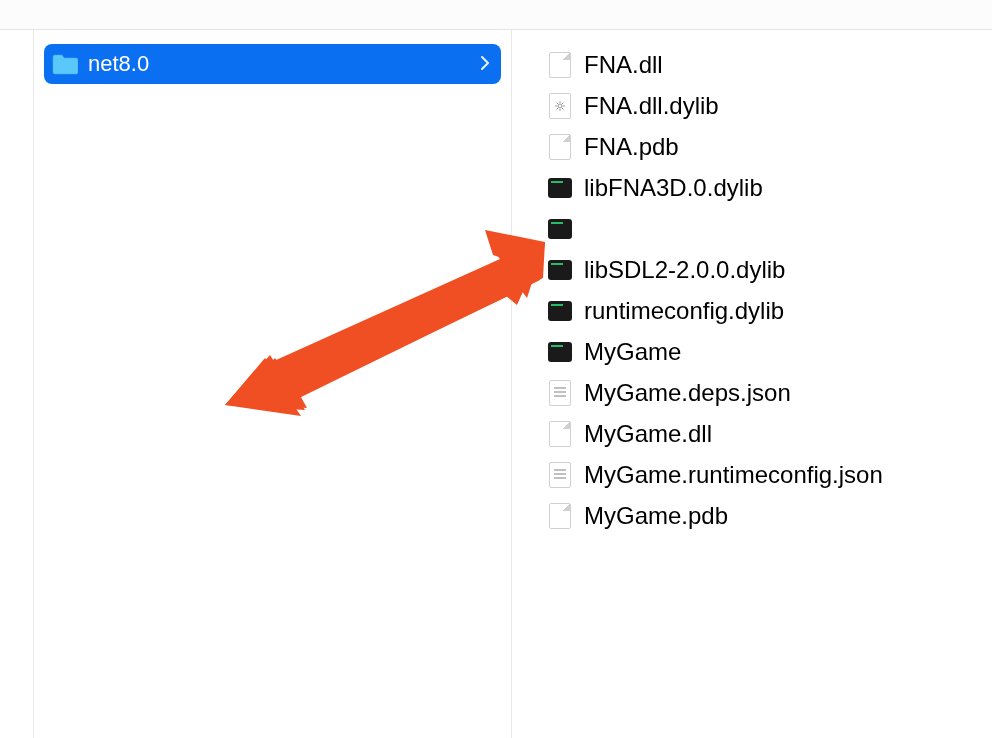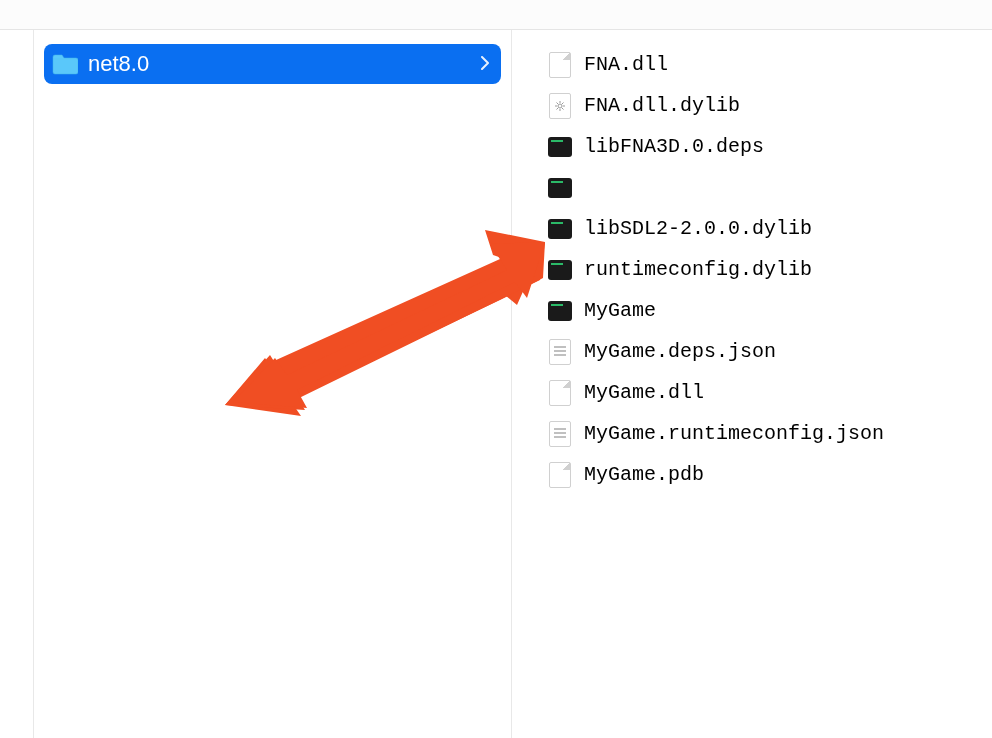--- a/index.html
+++ b/index.html
@@ -74,23 +74,22 @@
       width: 24px;
       height: 28px;
       margin-right: 12px;
       flex-shrink: 0;
       display: flex;
       align-items: center;
       justify-content: center;
     }
     .file-label {
       color: #000000;
-      font-size: 20px;
+      font-size: 24px;
       font-weight: 400;
-      font-family: Liberation Mono, monospace;
     }
     .icon-blank-doc {
       width: 22px;
       height: 26px;
       background: #ffffff;
       border: 1px solid #d0d0d0;
       border-radius: 2px;
       position: relative;
     }
     .icon-blank-doc::before {
@@ -209,23 +208,29 @@
                 <line x1="8.5" y1="1.5" x2="7" y2="3"></line>
                 <line x1="3" y1="7" x2="1.5" y2="8.5"></line>
               </g>
             </svg>
           </span>
         </span>
         <span class="file-label">FNA.dll.dylib</span>
       </div>
       <div class="file-row">
         <span class="file-icon">
-          <span class="icon-exec"></span>
-        </span>
-        <span class="file-label">libFNA3D.0.deps</span>
+          <span class="icon-blank-doc"></span>
+        </span>
+        <span class="file-label">FNA.pdb</span>
+      </div>
+      <div class="file-row">
+        <span class="file-icon">
+          <span class="icon-exec"></span>
+        </span>
+        <span class="file-label">libFNA3D.0.dylib</span>
       </div>
       <div class="file-row">
         <span class="file-icon">
           <span class="icon-exec"></span>
         </span>
       </div>
       <div class="file-row">
         <span class="file-icon">
           <span class="icon-exec"></span>
         </span>

